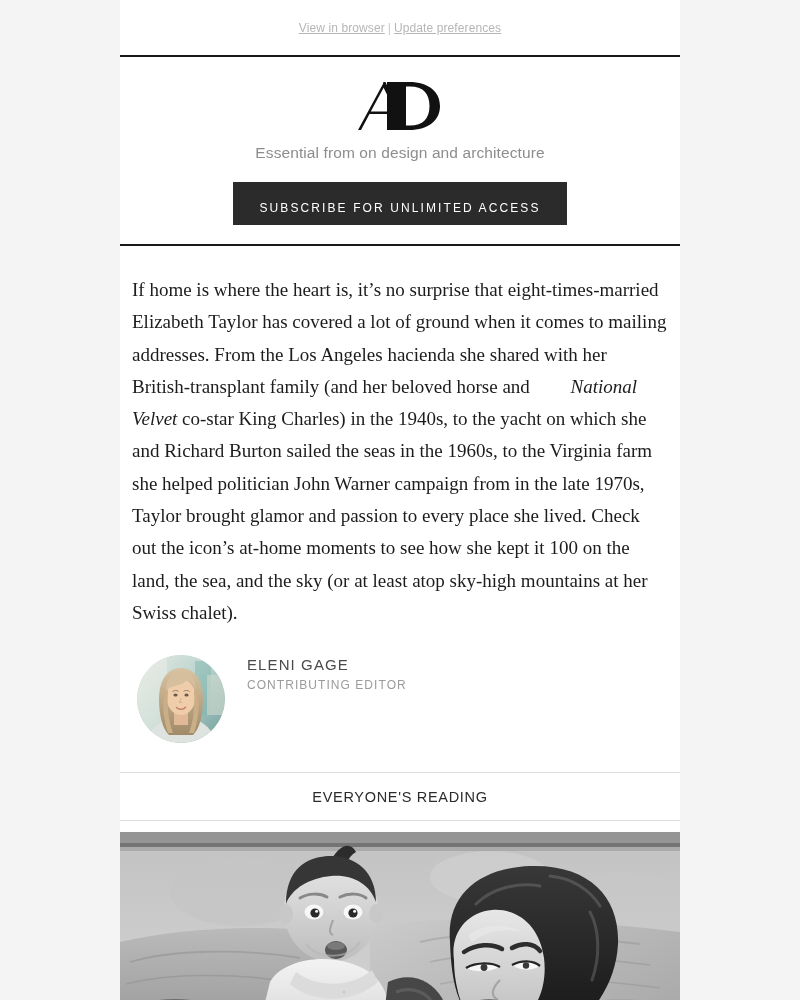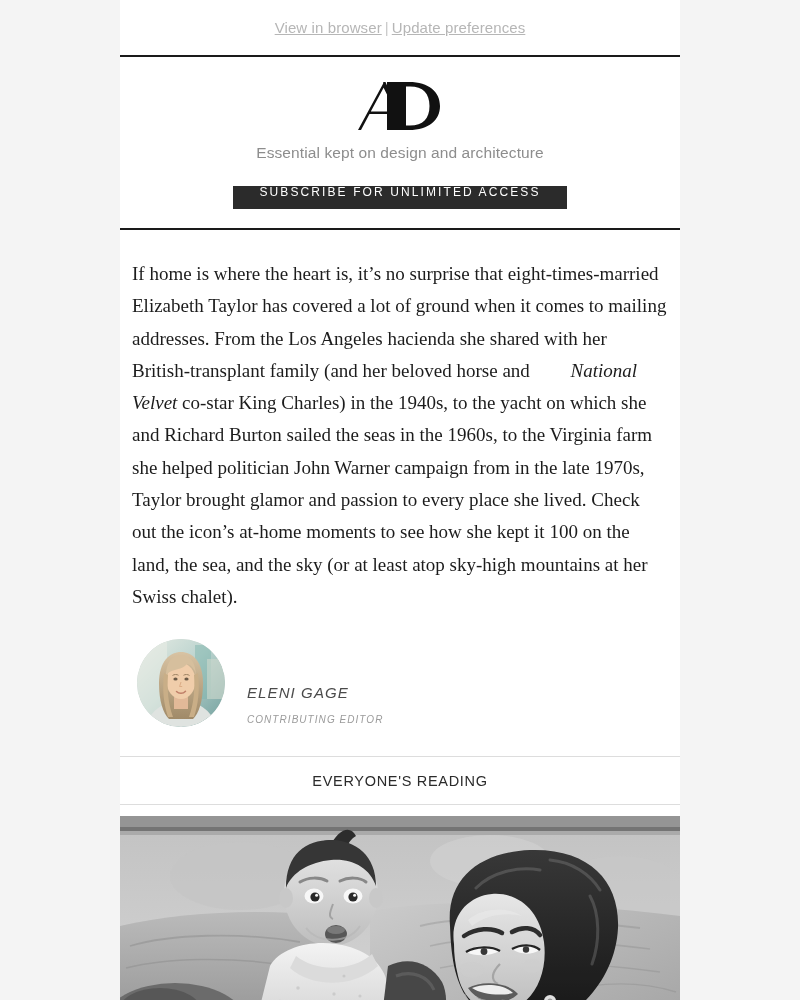--- a/index.html
+++ b/index.html
@@ -34,21 +34,21 @@
 
   
   .preheader {
     height: 55px;
     display: flex;
     align-items: center;
     justify-content: center;
     background: #ffffff;
   }
   .preheader-inner {
-    font-size: 15px;
+    font-size: 12px;
     color: #b6b6b6;
     letter-spacing: 0.1px;
     white-space: nowrap;
   }
   .preheader-link {
     color: #b6b6b6;
     text-decoration: underline;
     cursor: pointer;
   }
   .preheader-sep {
@@ -94,21 +94,21 @@
     margin-top: 20px;
     text-align: center;
   }
   .cta-button {
     display: inline-block;
     background: #2b2b2b;
     color: #ffffff;
     font-size: 12px;
     letter-spacing: 2.1px;
     font-weight: 400;
-    padding: 0 26px 11px 26px;
+    padding: 20px 26px 11px 26px;
     text-decoration: none;
     cursor: pointer;
     border: none;
     font-family: "Liberation Sans", sans-serif;
     line-height: 1;
   }
   .masthead-bottom-space { height: 19px; }
 
   
   .article {
@@ -124,24 +124,23 @@
     text-align: left;
   }
   .article-paragraph em {
     font-style: italic;
     margin-left: 36px;
   }
 
   
   .byline {
     display: flex;
-    align-items: flex-end;
+    align-items: flex-start;
     padding: 26px 0 0 17px;
     background: #ffffff;
-    font-style: italic;
   }
   .avatar {
     width: 88px;
     height: 88px;
     border-radius: 50%;
     overflow: hidden;
     flex: 0 0 88px;
     position: relative;
     background: #cfd9d4;
   }
@@ -151,25 +150,25 @@
     margin-left: 22px;
     line-height: 1.28;
   }
   .byline-name {
     font-size: 15px;
     letter-spacing: 1.1px;
     color: #4a4a4a;
     font-family: "Liberation Sans", sans-serif;
   }
   .byline-role {
-    font-size: 10px;
+    font-size: 12px;
     letter-spacing: 1.05px;
     color: #9b9b9b;
     font-family: "Liberation Sans", sans-serif;
-    margin-top: 12px;
+    margin-top: 4px;
   }
 
   
   .section-block {
     margin-top: 29px;
     background: #ffffff;
   }
   .rule-light {
     height: 1px;
     background: #dddddd;
@@ -214,21 +213,21 @@
         <div class="logo-ad">
           <svg width="92" height="58" viewBox="0 0 92 58" xmlns="http://www.w3.org/2000/svg" aria-hidden="true">
 
             <path d="M30 6 L4 54 L7 54 L15.5 38 L39 38 L39 35.6 L16.8 35.6 L29.6 11.8 L39 30.5 L39 25 Z" fill="#111111"></path>
             <path d="M29.2 6 L31.5 6 L53 54 L49.5 54 L30.2 10.5 Z" fill="#111111"></path>
 
             <path d="M33 6 L55 6 C75 6 86 16 86 30 C86 44 75 54 55 54 L33 54 Z M52 10.5 L52 49.5 L56 49.5 C69 49.5 75.5 42.5 75.5 30 C75.5 17.5 69 10.5 56 10.5 Z" fill="#111111"></path>
           </svg>
         </div>
       </a>
-      <div class="tagline">Essential kept on design and architecture</div>
+      <div class="tagline">Essential from on design and architecture</div>
       <div class="cta-wrap">
         <a class="cta-button">SUBSCRIBE FOR UNLIMITED ACCESS</a>
       </div>
       <div class="masthead-bottom-space"></div>
     </div>
 
     <div class="rule-dark"></div>
 
     <div class="article">
       <p class="article-paragraph"><span>If home is where the heart is, it’s no surprise that eight-times-married Elizabeth Taylor has covered a lot of ground when it comes to mailing addresses. From the Los Angeles hacienda she shared with her British-transplant family (and her beloved horse and </span><em>National Velvet</em><span> co-star King Charles) in the 1940s, to the yacht on which she and Richard Burton sailed the seas in the 1960s, to the Virginia farm she helped politician John Warner campaign from in the late 1970s, Taylor brought glamor and passion to every place she lived. Check out the icon’s at-home moments to see how she kept it 100 on the land, the sea, and the sky (or at least atop sky-high mountains at her Swiss chalet).</span></p>

